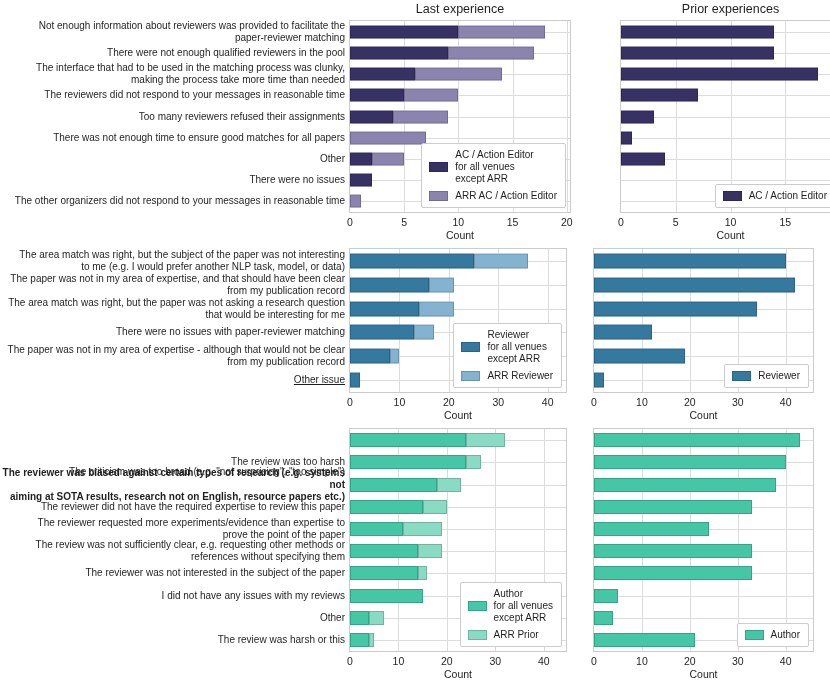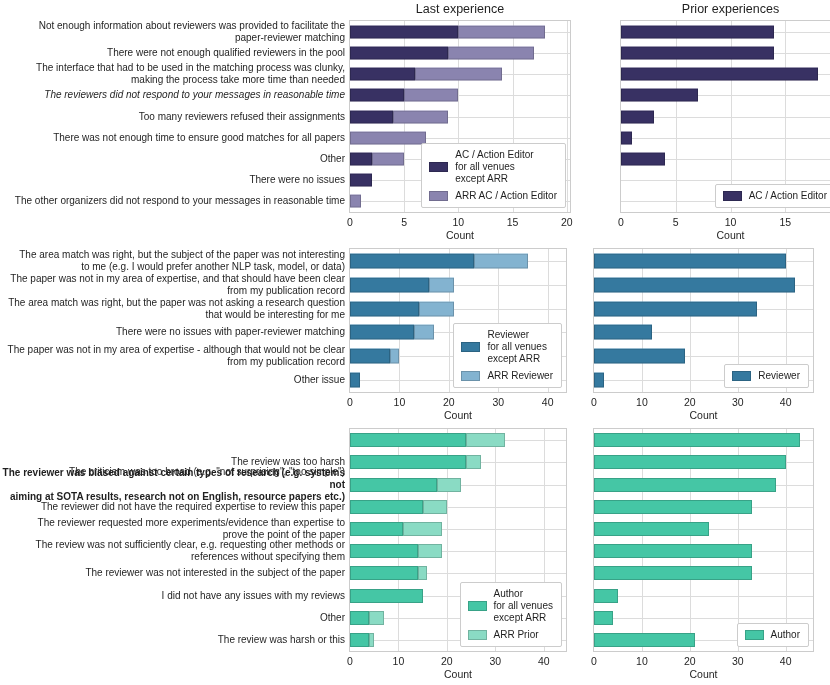--- a/index.html
+++ b/index.html
@@ -109,21 +109,21 @@
       <div class="bar-seg" style="left: 44.335%; width: 39.4089%; top: 16.6667%; height: 13px; background: rgb(138, 132, 175);"></div>
       <div class="ylab" style="top: 16.6667%;">There were not enough qualified reviewers in the pool</div>
       <div class="hgrid" style="top: 27.7778%;"></div>
       <div class="bar-seg" style="left: 0%; width: 29.5567%; top: 27.7778%; height: 13px; background: rgb(56, 49, 99);"></div>
       <div class="bar-seg" style="left: 29.5567%; width: 39.4089%; top: 27.7778%; height: 13px; background: rgb(138, 132, 175);"></div>
       <div class="ylab" style="top: 27.7778%;">The interface that had to be used in the matching process was clunky,
 making the process take more time than needed</div>
       <div class="hgrid" style="top: 38.8889%;"></div>
       <div class="bar-seg" style="left: 0%; width: 24.6305%; top: 38.8889%; height: 13px; background: rgb(56, 49, 99);"></div>
       <div class="bar-seg" style="left: 24.6305%; width: 24.6305%; top: 38.8889%; height: 13px; background: rgb(138, 132, 175);"></div>
-      <div class="ylab" style="top: 38.8889%; font-style: italic;">The reviewers did not respond to your messages in reasonable time</div>
+      <div class="ylab" style="top: 38.8889%;">The reviewers did not respond to your messages in reasonable time</div>
       <div class="hgrid" style="top: 50%;"></div>
       <div class="bar-seg" style="left: 0%; width: 19.7044%; top: 50%; height: 13px; background: rgb(56, 49, 99);"></div>
       <div class="bar-seg" style="left: 19.7044%; width: 24.6305%; top: 50%; height: 13px; background: rgb(138, 132, 175);"></div>
       <div class="ylab" style="top: 50%;">Too many reviewers refused their assignments</div>
       <div class="hgrid" style="top: 61.1111%;"></div>
       <div class="bar-seg" style="left: 0%; width: 34.4828%; top: 61.1111%; height: 13px; background: rgb(138, 132, 175);"></div>
       <div class="ylab" style="top: 61.1111%;">There was not enough time to ensure good matches for all papers</div>
       <div class="hgrid" style="top: 72.2222%;"></div>
       <div class="bar-seg" style="left: 0%; width: 9.85222%; top: 72.2222%; height: 13px; background: rgb(56, 49, 99);"></div>
       <div class="bar-seg" style="left: 9.85222%; width: 14.7783%; top: 72.2222%; height: 13px; background: rgb(138, 132, 175);"></div>
@@ -212,21 +212,21 @@
       <div class="bar-seg" style="left: 0%; width: 29.7483%; top: 58.3333%; height: 15px; background: rgb(53, 121, 159);"></div>
       <div class="bar-seg" style="left: 29.7483%; width: 9.15332%; top: 58.3333%; height: 15px; background: rgb(131, 179, 208);"></div>
       <div class="ylab" style="top: 58.3333%;">There were no issues with paper-reviewer matching</div>
       <div class="hgrid" style="top: 75%;"></div>
       <div class="bar-seg" style="left: 0%; width: 18.3066%; top: 75%; height: 15px; background: rgb(53, 121, 159);"></div>
       <div class="bar-seg" style="left: 18.3066%; width: 4.57666%; top: 75%; height: 15px; background: rgb(131, 179, 208);"></div>
       <div class="ylab" style="top: 75%;">The paper was not in my area of expertise - although that would not be clear
 from my publication record</div>
       <div class="hgrid" style="top: 91.6667%;"></div>
       <div class="bar-seg" style="left: 0%; width: 4.57666%; top: 91.6667%; height: 15px; background: rgb(53, 121, 159);"></div>
-      <div class="ylab" style="top: 91.6667%;">Other issue</div>
+      <div class="ylab" style="top: 91.6667%; text-decoration: underline;">Other issue</div>
       <div class="xtick" style="left: 0%;">0</div>
       <div class="xtick" style="left: 22.8833%;">10</div>
       <div class="xtick" style="left: 45.7666%;">20</div>
       <div class="xtick" style="left: 68.6499%;">30</div>
       <div class="xtick" style="left: 91.5332%;">40</div>
       <div class="xlabel">Count</div>
       <div class="legend">
         <div class="legend-entry">
           <div class="legend-swatch" style="background: rgb(53, 121, 159);"></div>
           <div class="legend-label">Reviewer

